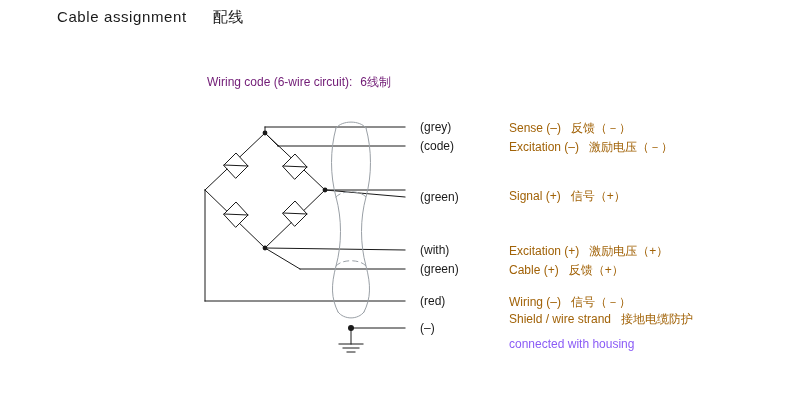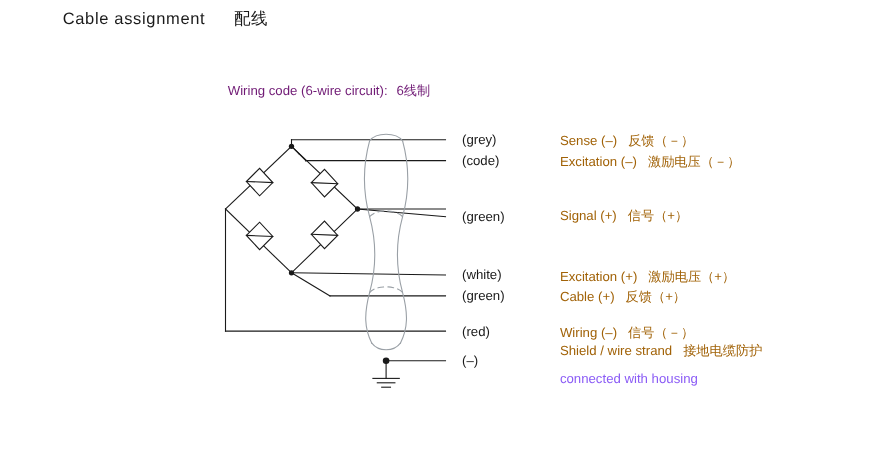--- a/index.html
+++ b/index.html
@@ -159,21 +159,21 @@
 <div class="label-col" style="top:139px">(code)</div>
 <div class="desc-col" style="top:139px">
   <span>Excitation (–)</span><span class="cn">激励电压（－）</span>
 </div>
 
 <div class="label-col" style="top:190px">(green)</div>
 <div class="desc-col" style="top:188px">
   <span>Signal (+)</span><span class="cn">信号（+）</span>
 </div>
 
-<div class="label-col" style="top:243px">(white)</div>
+<div class="label-col" style="top:243px">(with)</div>
 <div class="desc-col" style="top:243px">
   <span>Excitation (+)</span><span class="cn">激励电压（+）</span>
 </div>
 
 <div class="label-col" style="top:262px">(green)</div>
 <div class="desc-col" style="top:262px">
   <span>Cable (+)</span><span class="cn">反馈（+）</span>
 </div>
 
 <div class="label-col" style="top:294px">(red)</div>

